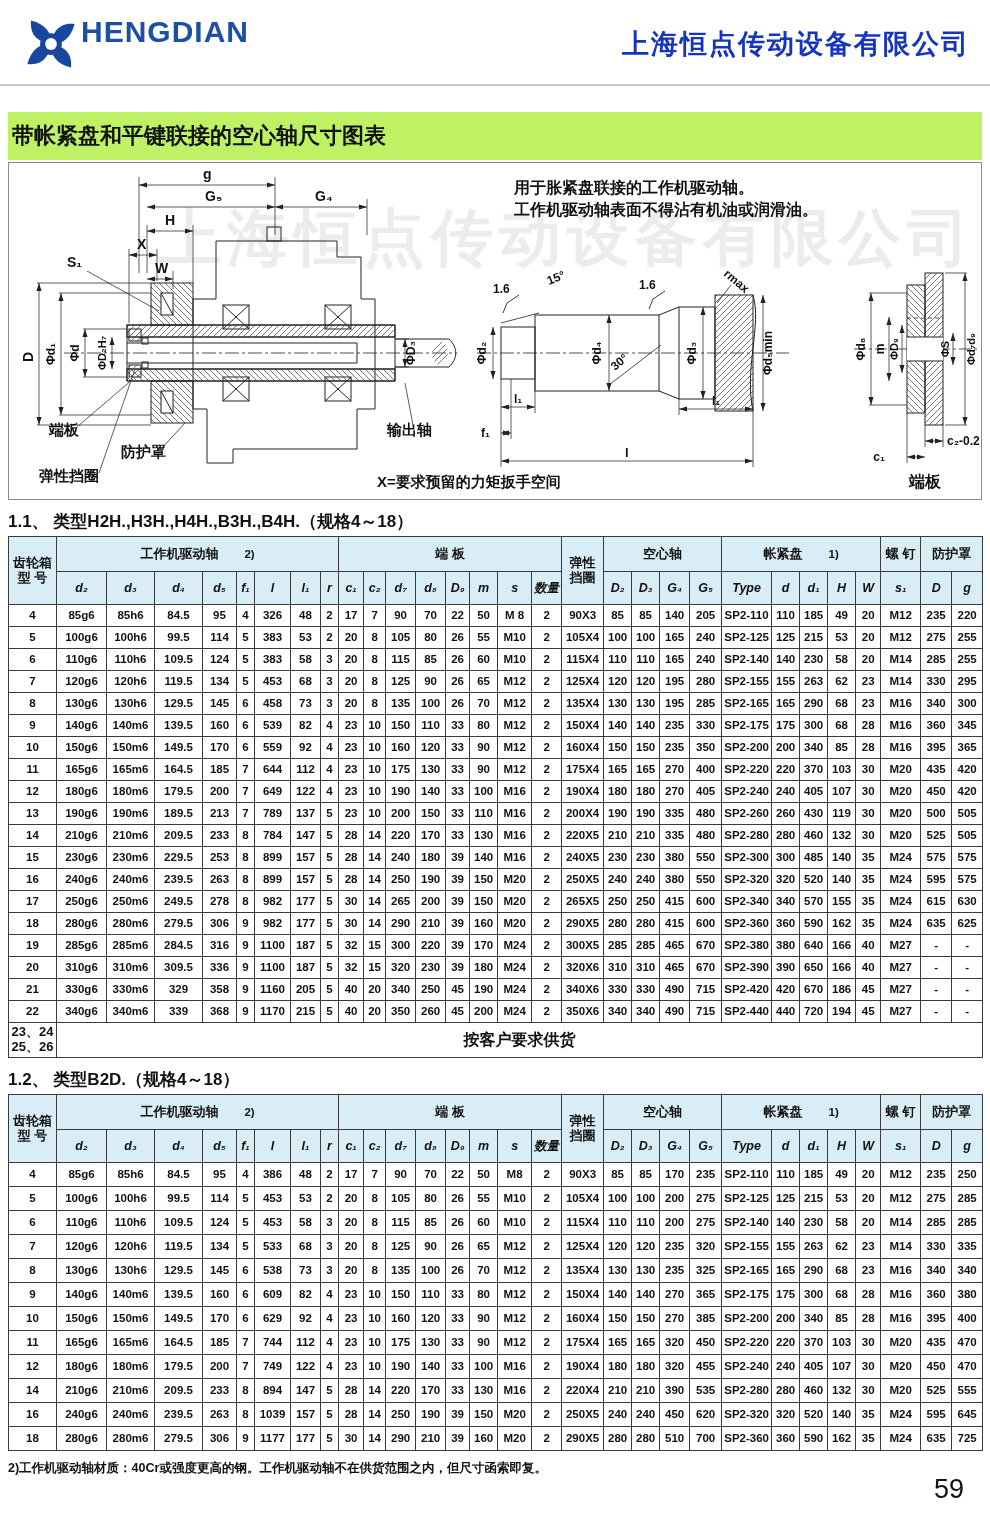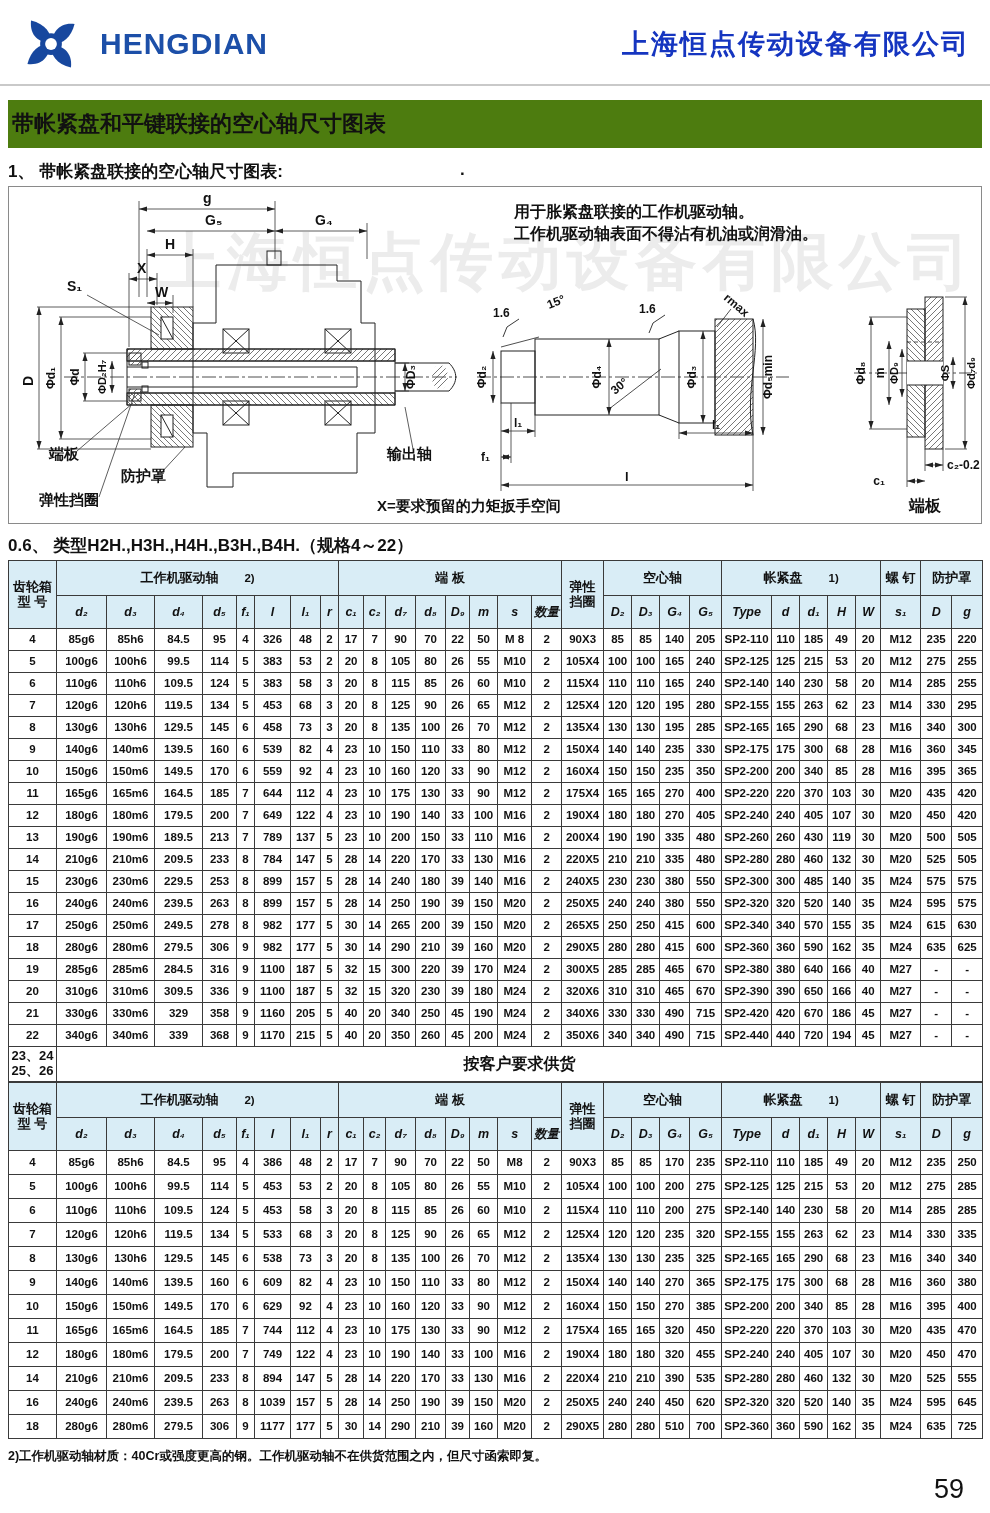--- a/index.html
+++ b/index.html
@@ -1,25 +1,25 @@
 <!DOCTYPE html>
 <html><head>
 <meta charset="utf-8">
 <style>
   html,body{margin:0;padding:0;background:#fff;}
   .page{position:relative;width:990px;height:1513px;background:#fff;overflow:hidden;
         font-family:"Liberation Sans","DejaVu Sans",sans-serif;color:#111;}
   
   .hdr{display:flex;justify-content:space-between;align-items:center;
        padding:12px 14px 8px 22px;height:64px;border-bottom:2px solid #c9c9c9;}
-  .logo{display:flex;align-items:center;gap:20px;}
+  .logo{display:flex;align-items:flex-start;gap:1px;}
   .logo-text{font-size:30px;font-weight:bold;color:#1c4fa8;letter-spacing:1px;}
   .company{font-size:27px;font-weight:bold;color:#1535c0;letter-spacing:2px;padding-right:6px;}
   
-  .titlebar{margin:14px 8px 0 8px;background:#4d7c0f;padding:9px 10px 9px 4px;
+  .titlebar{margin:26px 8px 0 8px;background:#bef264;padding:9px 10px 9px 4px;
             font-size:22px;font-weight:bold;}
   
   .sec1{margin:12px 0 4px 8px;font-size:17px;font-weight:bold;position:relative;height:22px;}
   .sec1 .dot{position:absolute;left:452px;top:0;font-weight:bold;}
   
   .drawbox{margin:2px 8px 0 8px;border:1px solid #8a8a8a;height:336px;position:relative;background:#fff;}
   svg text{font-family:"Liberation Sans","DejaVu Sans",sans-serif;fill:#111;}
   .subhead{margin:10px 0 3px 8px;font-size:17px;font-weight:bold;}
   
   table.spec{border-collapse:collapse;table-layout:fixed;width:974px;margin-left:8px;}
@@ -53,24 +53,20 @@
         </g>
         <circle cx="32" cy="32" r="6.5" fill="#fff"></circle>
       </svg>
       <span class="logo-text">HENGDIAN</span>
     </div>
     <div class="company">上海恒点传动设备有限公司</div>
   </div>
 
   <div class="titlebar">带帐紧盘和平键联接的空心轴尺寸图表</div>
 
-  <div class="sec1">
-    <span>1、 带帐紧盘联接的空心轴尺寸图表:</span>
-    <span class="dot">.</span>
-  </div>
 
   <div class="drawbox">
     <svg width="972" height="334" viewBox="0 0 972 334">
       <defs>
         <pattern id="h1" patternUnits="userSpaceOnUse" width="6" height="6">
           <path d="M0,6 L6,0" stroke="#555" stroke-width="0.8"></path>
         </pattern>
         <pattern id="h2" patternUnits="userSpaceOnUse" width="6" height="6">
           <path d="M0,0 L6,6" stroke="#555" stroke-width="0.8"></path>
         </pattern>
@@ -265,21 +261,21 @@
         <text x="889" y="186" transform="rotate(-90 889 186)" text-anchor="middle" font-size="11">ΦD₉</text>
         <text x="940" y="186" transform="rotate(-90 940 186)" text-anchor="middle" font-size="11">ΦS</text>
         <text x="966" y="186" transform="rotate(-90 966 186)" text-anchor="middle" font-size="11">Φd₇d₉</text>
         <text x="938" y="282">c₂-0.2</text>
         <text x="876" y="298" text-anchor="end">c₁</text>
         <text x="916" y="324" text-anchor="middle" font-size="16">端板</text>
       </g>
     </svg>
   </div>
 
-  <div class="subhead">0.6、 类型H2H.,H3H.,H4H.,B3H.,B4H.（规格4～22）</div>
+  <div class="subhead">1.1、 类型H2H.,H3H.,H4H.,B3H.,B4H.（规格4～18）</div>
   <div id="t1host">
       <table class="spec">
         <colgroup>
           <col style="width: 48px;">
           <col style="width: 50px;">
           <col style="width: 48px;">
           <col style="width: 48px;">
           <col style="width: 34px;">
           <col style="width: 18px;">
           <col style="width: 36px;">
@@ -959,20 +955,21 @@
             <td>-</td>
           </tr>
           <tr>
             <td class="special" style="font-size: 13px;">23、24<br>25、26</td>
             <td class="special" colspan="29">按客户要求供货</td>
           </tr>
         </tbody>
       </table>
     </div>
 
+  <div class="subhead">1.2、 类型B2D.（规格4～18）</div>
   <div id="t2host">
       <table class="spec t2">
         <colgroup>
           <col style="width: 48px;">
           <col style="width: 50px;">
           <col style="width: 48px;">
           <col style="width: 48px;">
           <col style="width: 34px;">
           <col style="width: 18px;">
           <col style="width: 36px;">

